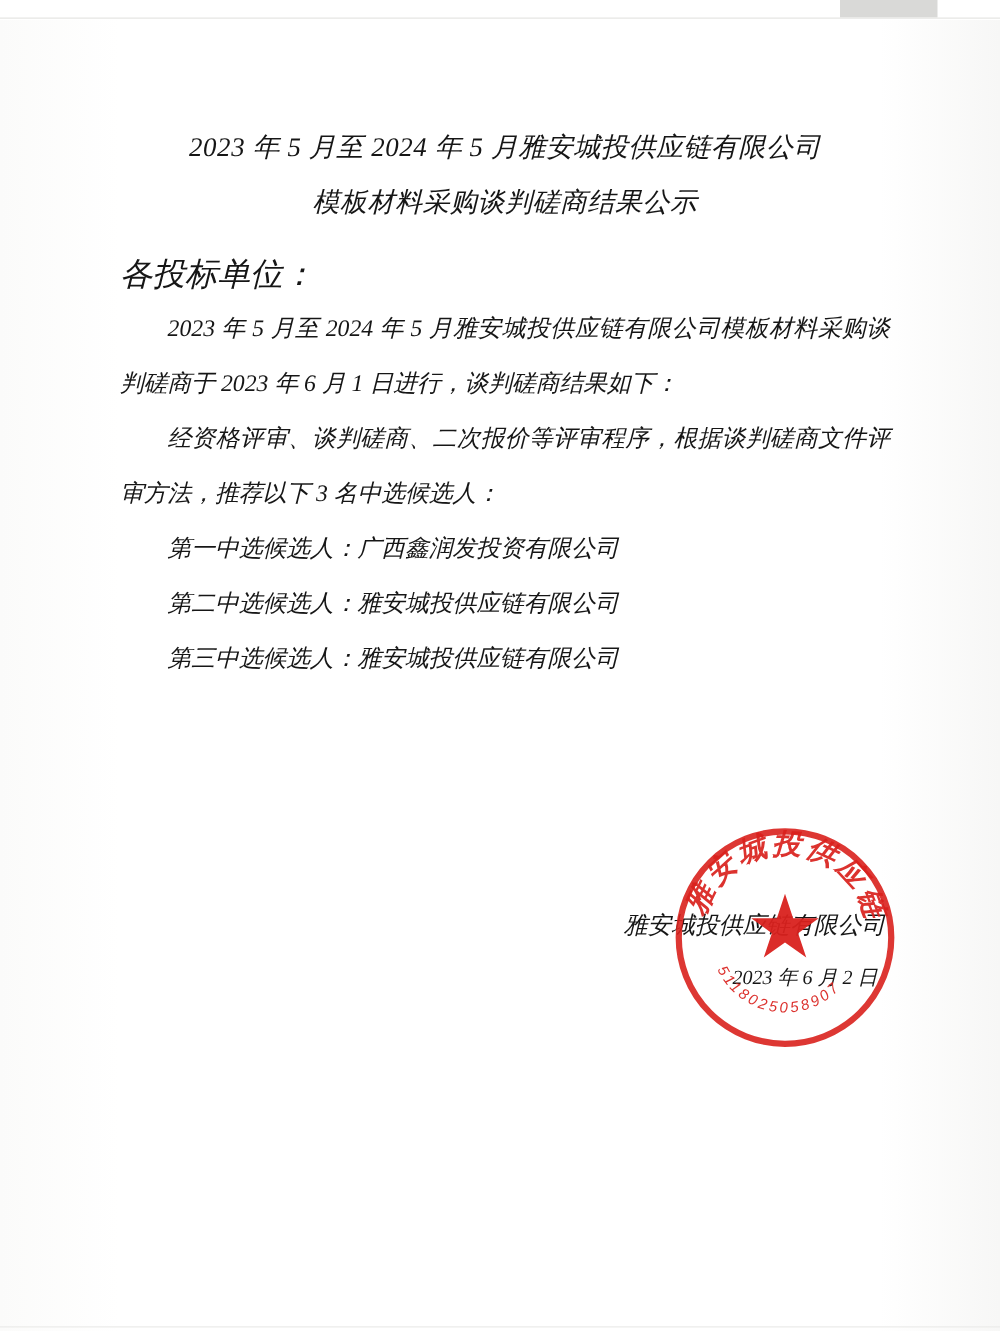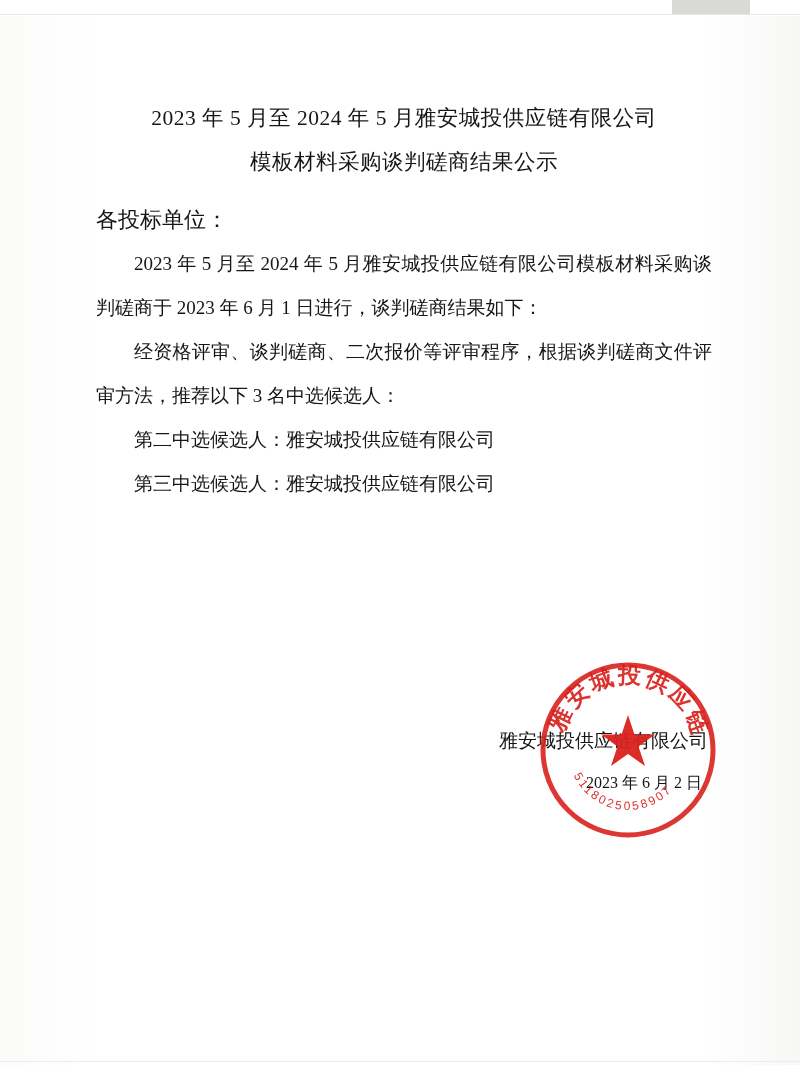--- a/index.html
+++ b/index.html
@@ -16,20 +16,21 @@
     overflow: hidden;
   }
 
   
   .page {
     position: absolute;
     inset: 0;
     background:
       linear-gradient(90deg, #fbfbfa 0%, #ffffff 12%, #ffffff 88%, #f7f7f6 100%),
       #fefefe;
+    font-style: italic;
   }
 
   
   .scan-top-strip {
     position: absolute;
     top: 0;
     left: 0;
     width: 800px;
     height: 16px;
     background: #ffffff;
@@ -77,21 +78,21 @@
   .title-line-2 {
     text-align: center;
     font-size: 21.5px;
     line-height: 44px;
     letter-spacing: 0.5px;
     margin-bottom: 14px;
     color: #161616;
   }
 
   .salutation {
-    font-size: 22px;
+    font-size: 26px;
     line-height: 44px;
     text-indent: 0;
     color: #161616;
   }
 
   .para {
     font-size: 19px;
     line-height: 44px;
     text-indent: 38px;
     text-align: justify;
@@ -156,20 +157,21 @@
 
     <div class="title">2023 年 5 月至 2024 年 5 月雅安城投供应链有限公司</div>
     <div class="title-line-2">模板材料采购谈判磋商结果公示</div>
 
     <div class="salutation">各投标单位：</div>
 
     <div class="para">2023 年 5 月至 2024 年 5 月雅安城投供应链有限公司模板材料采购谈判磋商于 2023 年 6 月 1 日进行，谈判磋商结果如下：</div>
 
     <div class="para">经资格评审、谈判磋商、二次报价等评审程序，根据谈判磋商文件评审方法，推荐以下 3 名中选候选人：</div>
 
+    <div class="candidate">第一中选候选人：广西鑫润发投资有限公司</div>
     <div class="candidate">第二中选候选人：雅安城投供应链有限公司</div>
     <div class="candidate">第三中选候选人：雅安城投供应链有限公司</div>
 
 
   </div>
 
   <div class="signature-block">
     <div class="sig-org">雅安城投供应链有限公司</div>
     <div class="sig-date">2023 年 6 月 2 日</div>
   </div>

